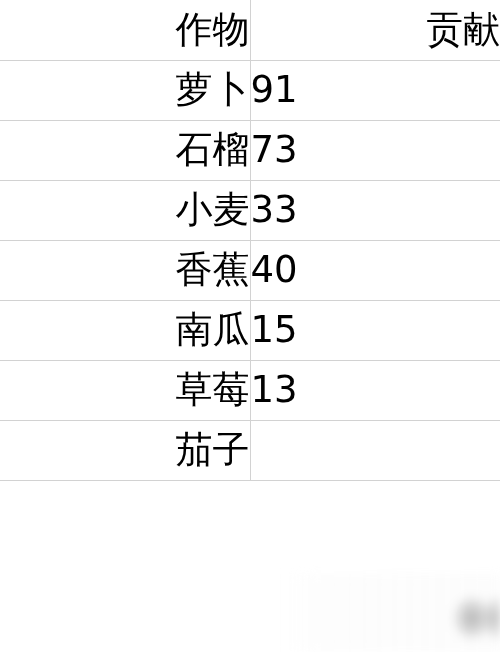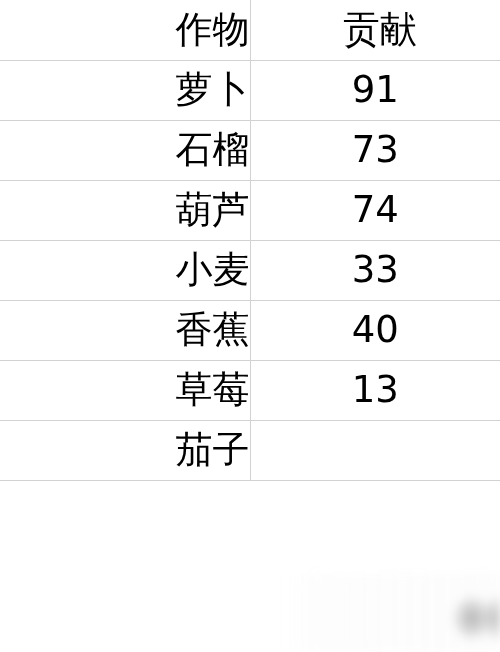--- a/index.html
+++ b/index.html
@@ -54,26 +54,26 @@
   }
 
   table.data-table th.cell-name,
   table.data-table td.cell-name {
     text-align: right;
     padding-left: 3px;
     border-right: 1px solid #d2d2d2;
   }
 
   table.data-table th.cell-value {
-    text-align: center;
+    text-align: right;
     padding-left: 9px;
   }
 
   table.data-table td.cell-value {
-    text-align: center;
+    text-align: left;
     padding-right: 0;
   }
 
   
   .blur-overlay {
     position: absolute;
     left: 282px;
     top: 574px;
     width: 218px;
     height: 78px;
@@ -104,30 +104,30 @@
     <tbody>
       <tr>
         <td class="cell-name">萝卜</td>
         <td class="cell-value">91</td>
       </tr>
       <tr>
         <td class="cell-name">石榴</td>
         <td class="cell-value">73</td>
       </tr>
       <tr>
-        <td class="cell-name">葫芦</td>
-        <td class="cell-value">74</td>
-      </tr>
-      <tr>
         <td class="cell-name">小麦</td>
         <td class="cell-value">33</td>
       </tr>
       <tr>
         <td class="cell-name">香蕉</td>
         <td class="cell-value">40</td>
+      </tr>
+      <tr>
+        <td class="cell-name">南瓜</td>
+        <td class="cell-value">15</td>
       </tr>
       <tr>
         <td class="cell-name">草莓</td>
         <td class="cell-value">13</td>
       </tr>
       <tr>
         <td class="cell-name">茄子</td>
         <td class="cell-value"></td>
       </tr>
     </tbody>

